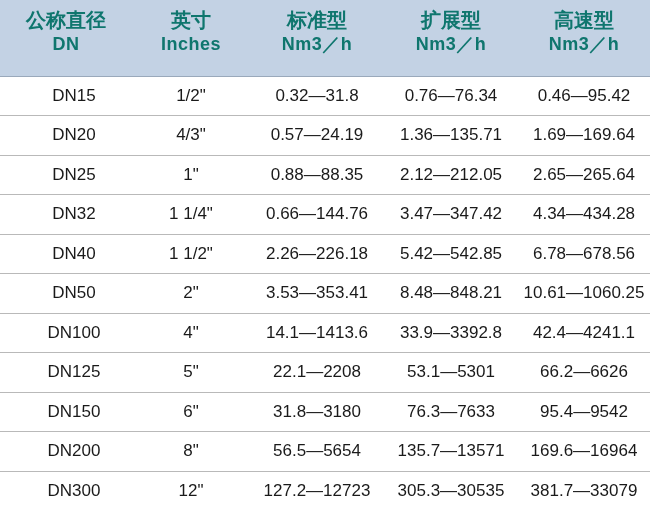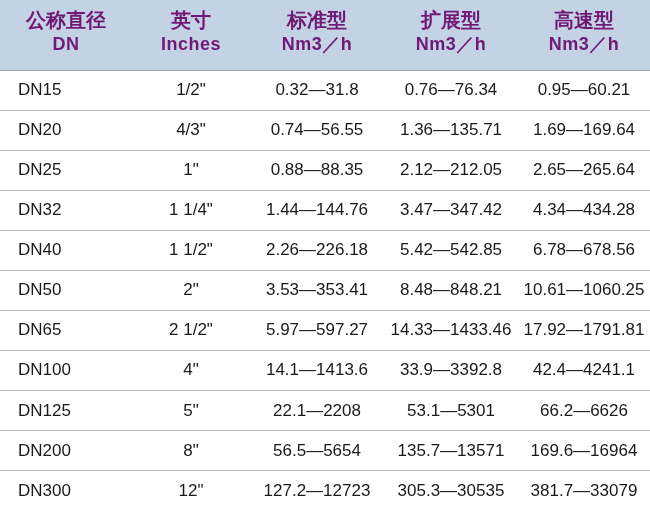--- a/index.html
+++ b/index.html
@@ -21,25 +21,25 @@
     table-layout: fixed;
   }
   .spec-table col.c0 { width: 132px; }
   .spec-table col.c1 { width: 118px; }
   .spec-table col.c2 { width: 134px; }
   .spec-table col.c3 { width: 134px; }
   .spec-table col.c4 { width: 132px; }
 
   thead th {
     background: #c3d2e4;
-    color: #701a75;
+    color: #0f766e;
     font-weight: bold;
     font-size: 20px;
     line-height: 1.25;
-    padding: 8px 2px 14px 2px;
+    padding: 8px 2px 20px 2px;
     text-align: center;
     border: 0;
   }
   thead th .unit {
     display: block;
     font-size: 18px;
     font-weight: bold;
     letter-spacing: 0.5px;
     text-align: center;
   }
@@ -50,21 +50,21 @@
     font-size: 17px;
     text-align: center;
     padding: 4px 2px;
     border-bottom: 1px solid #b9b9b9;
     white-space: nowrap;
   }
   tbody tr:last-child td {
     border-bottom: 0;
   }
   tbody td.dn {
-    text-align: left;
+    text-align: center;
     padding-left: 18px;
   }
 </style>
 </head>
 <body>
 
 <table class="spec-table">
   <colgroup>
     <col class="c0">
       <col class="c1">
@@ -95,77 +95,77 @@
         <span class="unit">Nm3／h</span>
       </th>
     </tr>
   </thead>
   <tbody>
     <tr>
       <td class="dn">DN15</td>
       <td>1/2"</td>
       <td>0.32—31.8</td>
       <td>0.76—76.34</td>
-      <td>0.95—60.21</td>
+      <td>0.46—95.42</td>
     </tr>
     <tr>
       <td class="dn">DN20</td>
       <td>4/3"</td>
-      <td>0.74—56.55</td>
+      <td>0.57—24.19</td>
       <td>1.36—135.71</td>
       <td>1.69—169.64</td>
     </tr>
     <tr>
       <td class="dn">DN25</td>
       <td>1"</td>
       <td>0.88—88.35</td>
       <td>2.12—212.05</td>
       <td>2.65—265.64</td>
     </tr>
     <tr>
       <td class="dn">DN32</td>
       <td>1 1/4"</td>
-      <td>1.44—144.76</td>
+      <td>0.66—144.76</td>
       <td>3.47—347.42</td>
       <td>4.34—434.28</td>
     </tr>
     <tr>
       <td class="dn">DN40</td>
       <td>1 1/2"</td>
       <td>2.26—226.18</td>
       <td>5.42—542.85</td>
       <td>6.78—678.56</td>
     </tr>
     <tr>
       <td class="dn">DN50</td>
       <td>2"</td>
       <td>3.53—353.41</td>
       <td>8.48—848.21</td>
       <td>10.61—1060.25</td>
     </tr>
     <tr>
-      <td class="dn">DN65</td>
-      <td>2 1/2"</td>
-      <td>5.97—597.27</td>
-      <td>14.33—1433.46</td>
-      <td>17.92—1791.81</td>
-    </tr>
-    <tr>
       <td class="dn">DN100</td>
       <td>4"</td>
       <td>14.1—1413.6</td>
       <td>33.9—3392.8</td>
       <td>42.4—4241.1</td>
     </tr>
     <tr>
       <td class="dn">DN125</td>
       <td>5"</td>
       <td>22.1—2208</td>
       <td>53.1—5301</td>
       <td>66.2—6626</td>
+    </tr>
+    <tr>
+      <td class="dn">DN150</td>
+      <td>6"</td>
+      <td>31.8—3180</td>
+      <td>76.3—7633</td>
+      <td>95.4—9542</td>
     </tr>
     <tr>
       <td class="dn">DN200</td>
       <td>8"</td>
       <td>56.5—5654</td>
       <td>135.7—13571</td>
       <td>169.6—16964</td>
     </tr>
     <tr>
       <td class="dn">DN300</td>

